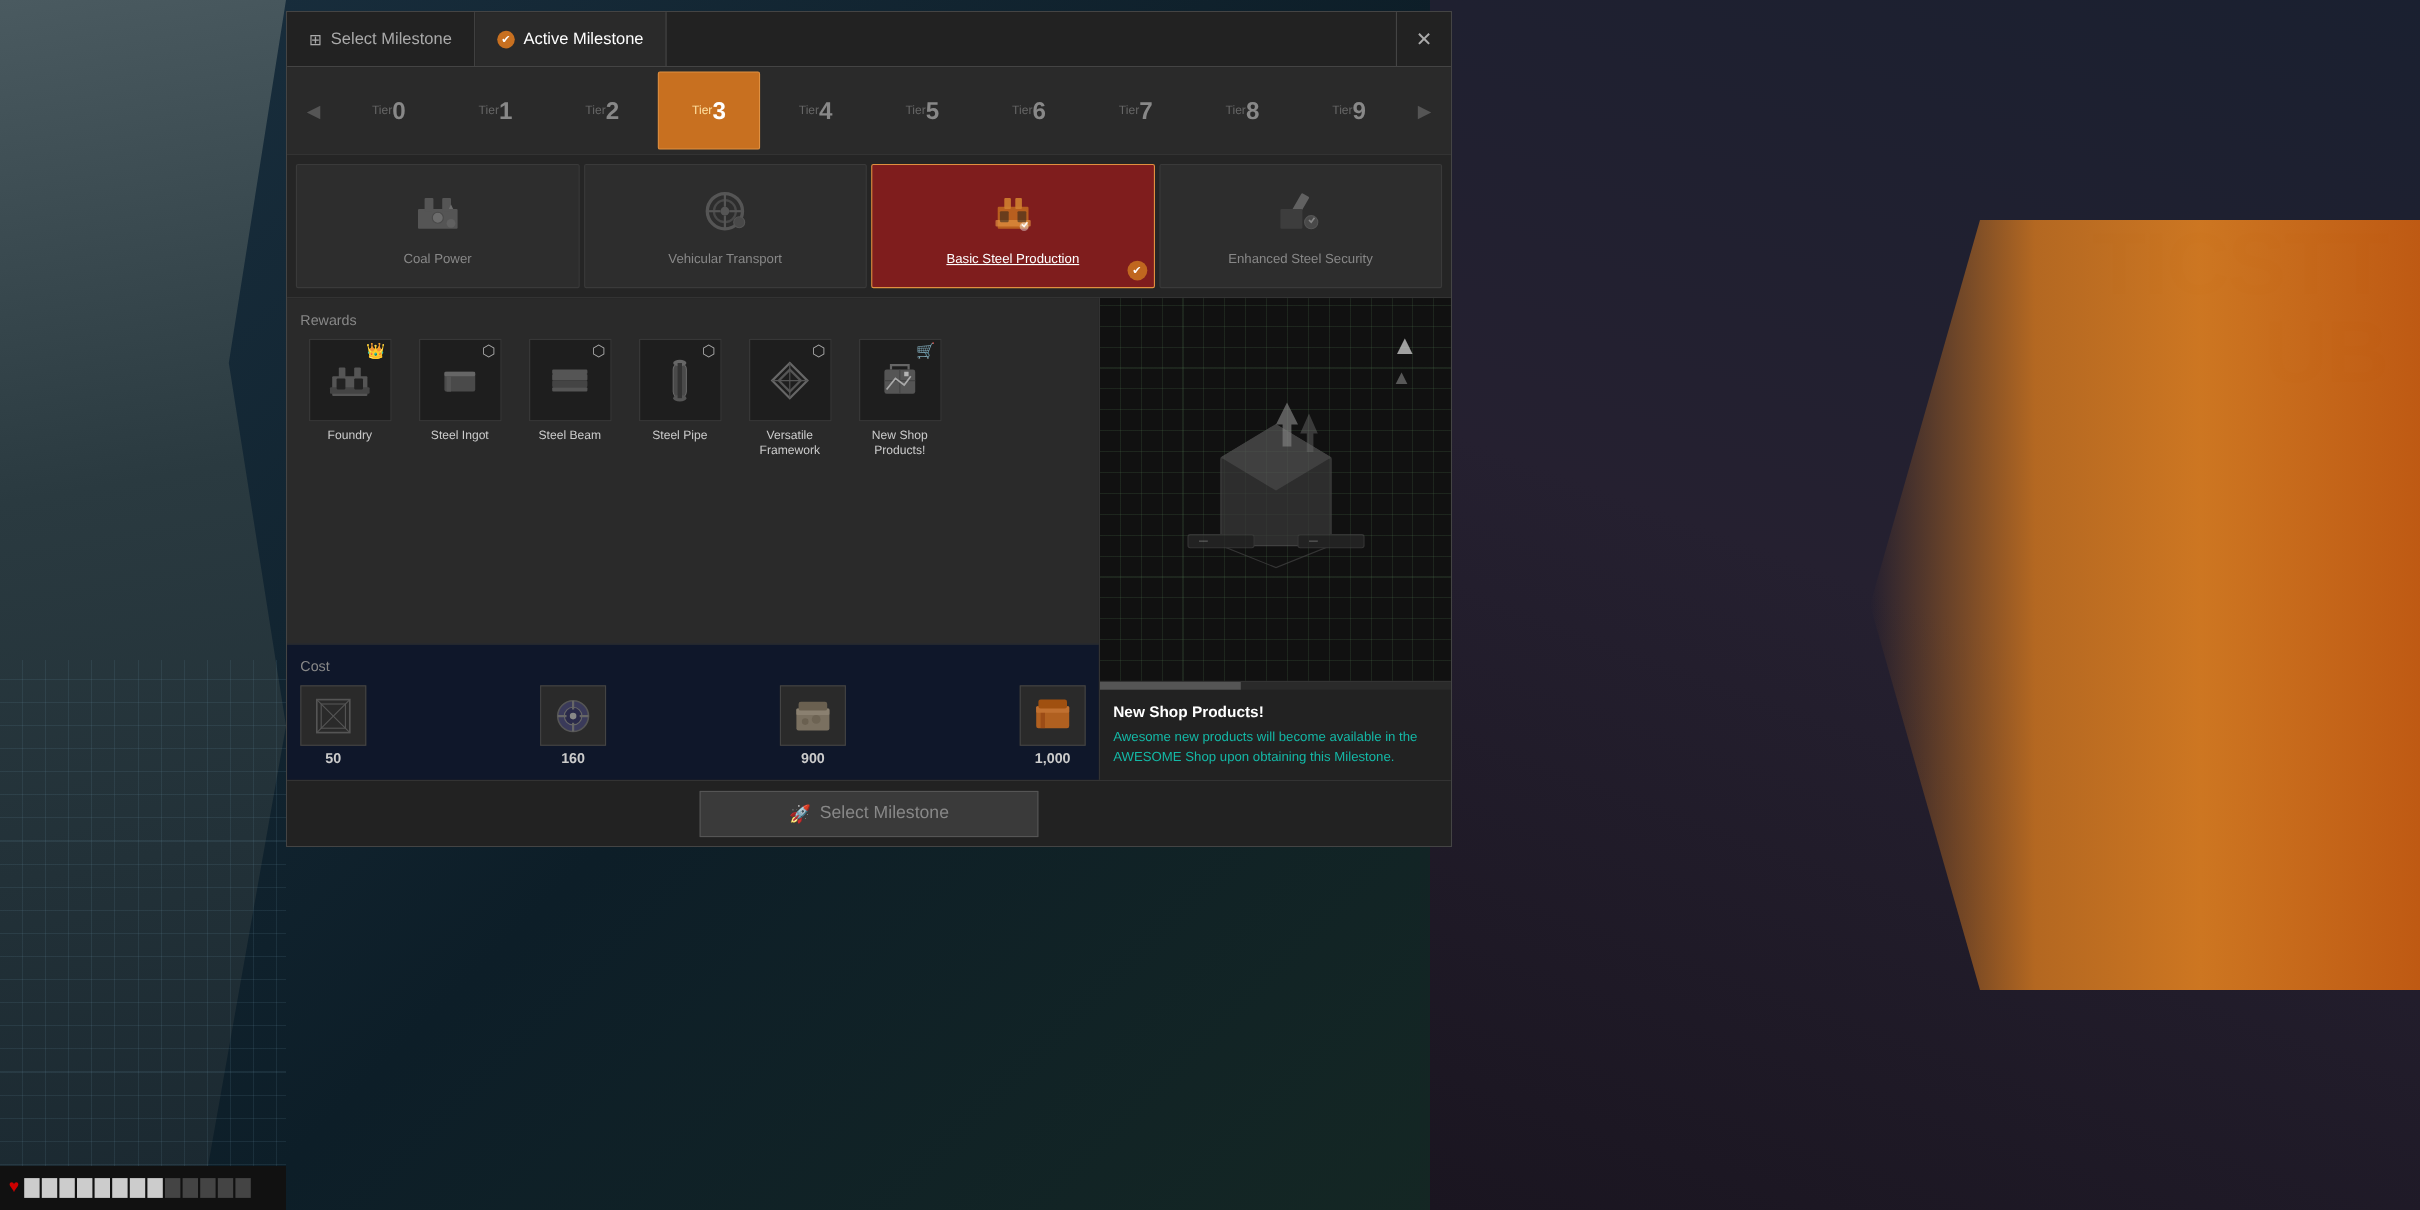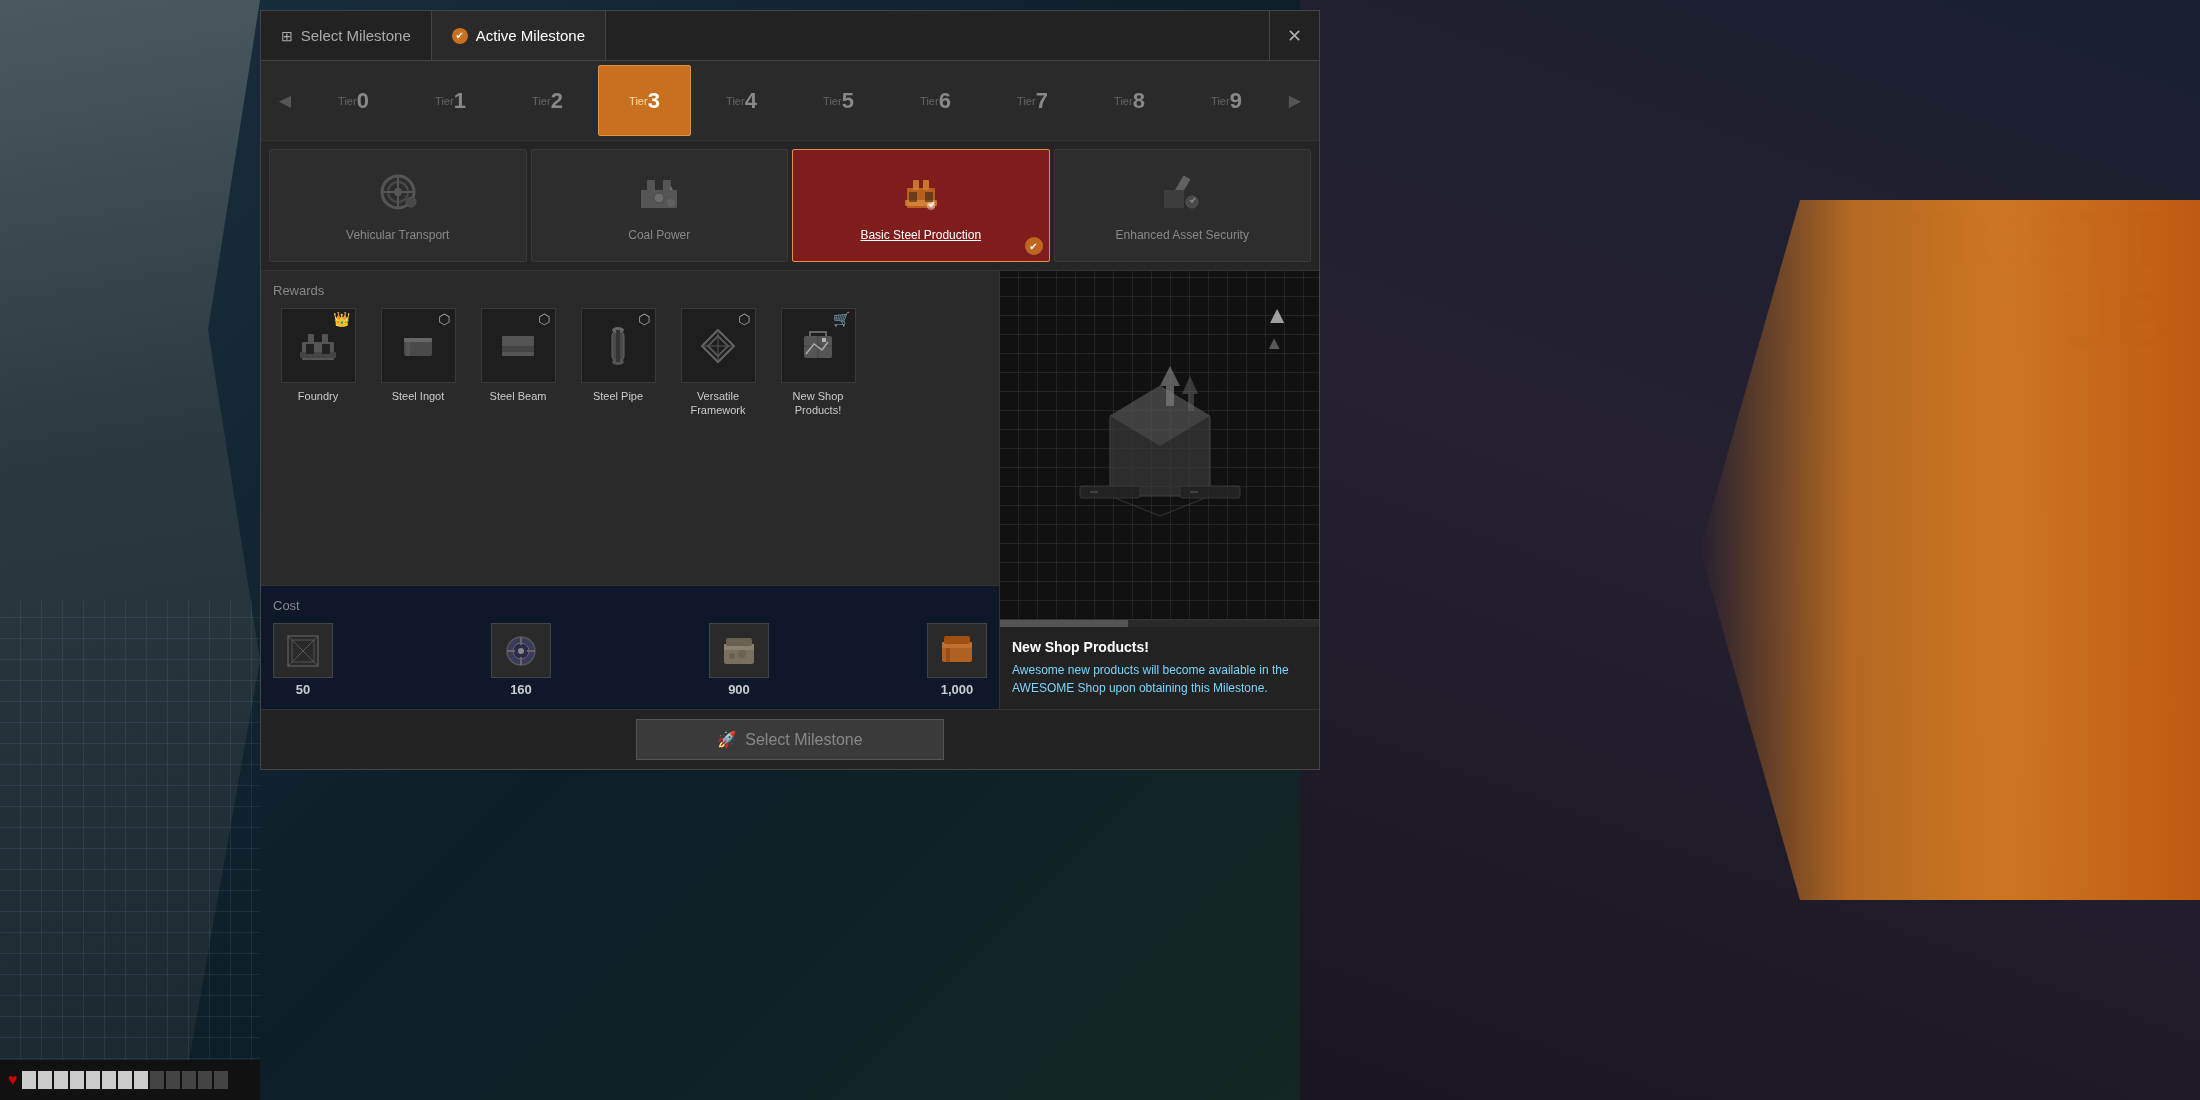--- a/index.html
+++ b/index.html
@@ -409,21 +409,21 @@
     }
 
     .preview-title {
       color: #fff;
       font-size: 14px;
       font-weight: bold;
       margin-bottom: 6px;
     }
 
     .preview-desc {
-      color: #7dd3fc;
+      color: #14b8a6;
       font-size: 12px;
       line-height: 1.5;
     }
 
     
     .bottom-bar {
       border-top: 1px solid #333;
       background: #222;
       height: 60px;
       display: flex;
@@ -599,44 +599,44 @@
       <span class="tier-num">9</span>
     </div>
 
     <div class="tier-arrow">▶</div>
   </div>
 
   <div class="milestone-row">
     <div class="milestone-item">
       <div class="milestone-icon">
         <svg width="44" height="44" viewBox="0 0 44 44" fill="none">
+          <rect x="4" y="20" width="36" height="18" rx="1" fill="#666"></rect>
+          <rect x="10" y="10" width="8" height="12" rx="1" fill="#666"></rect>
+          <rect x="26" y="10" width="8" height="12" rx="1" fill="#666"></rect>
+          <circle cx="22" cy="28" r="5" fill="#888" stroke="#555" stroke-width="1"></circle>
+          <circle cx="34" cy="33" r="4" fill="#777"></circle>
+          <path d="M32 20 L34 16 L36 20" fill="#888"></path>
+        </svg>
+      </div>
+      <span>Coal Power</span>
+    </div>
+    <div class="milestone-item">
+      <div class="milestone-icon">
+        <svg width="44" height="44" viewBox="0 0 44 44" fill="none">
           <circle cx="22" cy="22" r="16" stroke="#666" stroke-width="3" fill="none"></circle>
           <circle cx="22" cy="22" r="10" stroke="#555" stroke-width="2" fill="none"></circle>
           <circle cx="22" cy="22" r="4" fill="#666"></circle>
           <line x1="22" y1="6" x2="22" y2="18" stroke="#666" stroke-width="2"></line>
           <line x1="22" y1="26" x2="22" y2="38" stroke="#666" stroke-width="2"></line>
           <line x1="6" y1="22" x2="18" y2="22" stroke="#666" stroke-width="2"></line>
           <line x1="26" y1="22" x2="38" y2="22" stroke="#666" stroke-width="2"></line>
           <circle cx="35" cy="32" r="5" fill="#555" stroke="#666"></circle>
         </svg>
       </div>
       <span>Vehicular Transport</span>
-    </div>
-    <div class="milestone-item">
-      <div class="milestone-icon">
-        <svg width="44" height="44" viewBox="0 0 44 44" fill="none">
-          <rect x="4" y="20" width="36" height="18" rx="1" fill="#666"></rect>
-          <rect x="10" y="10" width="8" height="12" rx="1" fill="#666"></rect>
-          <rect x="26" y="10" width="8" height="12" rx="1" fill="#666"></rect>
-          <circle cx="22" cy="28" r="5" fill="#888" stroke="#555" stroke-width="1"></circle>
-          <circle cx="34" cy="33" r="4" fill="#777"></circle>
-          <path d="M32 20 L34 16 L36 20" fill="#888"></path>
-        </svg>
-      </div>
-      <span>Coal Power</span>
     </div>
     <div class="milestone-item selected">
       <div class="milestone-icon">
         <svg width="44" height="44" viewBox="0 0 44 44" fill="none">
           <rect x="8" y="18" width="28" height="20" rx="1" fill="#c87020" opacity="0.8"></rect>
           <rect x="14" y="10" width="6" height="10" rx="1" fill="#d08030" opacity="0.9"></rect>
           <rect x="24" y="10" width="6" height="10" rx="1" fill="#d08030" opacity="0.9"></rect>
           <rect x="6" y="30" width="32" height="6" rx="1" fill="#e09040" opacity="0.7"></rect>
           <rect x="10" y="22" width="8" height="10" rx="1" fill="#1a1a1a" opacity="0.5"></rect>
           <rect x="26" y="22" width="8" height="10" rx="1" fill="#1a1a1a" opacity="0.5"></rect>
@@ -649,21 +649,21 @@
     </div>
     <div class="milestone-item">
       <div class="milestone-icon">
         <svg width="44" height="44" viewBox="0 0 44 44" fill="none">
           <rect x="18" y="6" width="8" height="20" rx="1" fill="#777" transform="rotate(30 22 16)"></rect>
           <circle cx="32" cy="32" r="6" fill="#555" stroke="#666"></circle>
           <path d="M30 30 L32 32 L35 28" stroke="#aaa" stroke-width="1.5" fill="none"></path>
           <rect x="4" y="20" width="20" height="18" rx="1" fill="#444"></rect>
         </svg>
       </div>
-      <span>Enhanced Asset Security</span>
+      <span>Enhanced Steel Security</span>
     </div>
   </div>
 
   <div class="content-area">
 
     <div class="left-panel">
 
       <div class="rewards-section">
         <div class="section-label">Rewards</div>
         <div class="rewards-grid">

